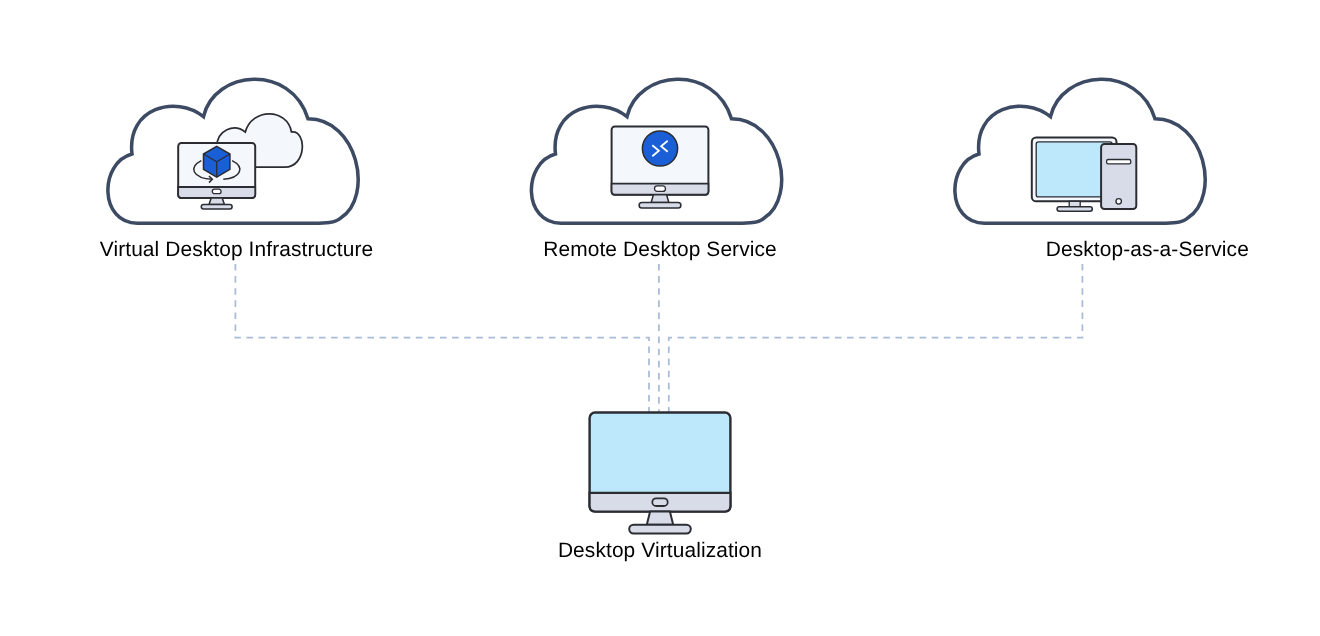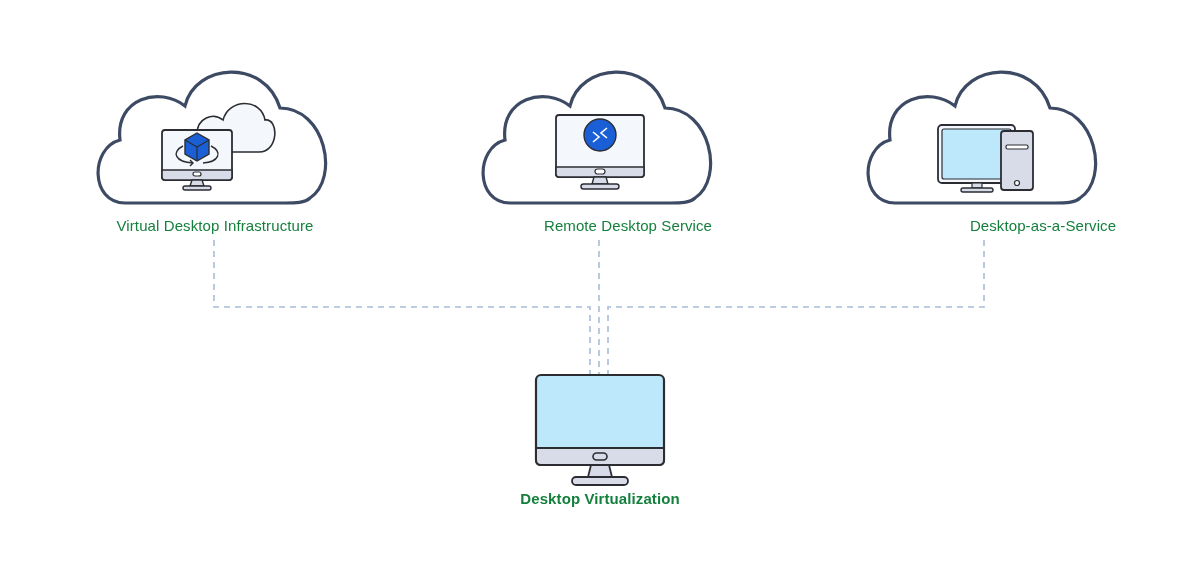--- a/index.html
+++ b/index.html
@@ -1,19 +1,19 @@
 <!DOCTYPE html>
 <html><head>
 <meta charset="utf-8">
 <style>
   html, body { margin: 0; padding: 0; background: #ffffff; }
   body { width: 1200px; height: 578px; position: relative; overflow: hidden;
          font-family: "Liberation Sans", "DejaVu Sans", sans-serif; }
   svg.diagram { position: absolute; left: 0; top: 0; }
-  .label { position: absolute; font-size: 15px; color: #15803d; white-space: nowrap;
+  .label { position: absolute; font-size: 19px; color: #000000; white-space: nowrap;
            transform: translateX(-50%); letter-spacing: 0.1px; }
 </style>
 </head>
 <body>
 
 <svg class="diagram" width="1200" height="578" viewBox="0 0 1200 578">
   <defs>
     <path id="cloud-shape" d="M -90 55 C -125 55 -125 0 -95 -8 C -100 -50 -55 -62 -30 -42 C -20 -85 50 -90 65 -40 C 110 -40 125 30 95 50 C 90 55 80 55 70 55 Z"></path>
   </defs>
 
@@ -80,15 +80,15 @@
       <rect x="-64" y="-53" width="128" height="90" rx="5" fill="#bde8fb" stroke="#2b2d33" stroke-width="2.2"></rect>
       <path d="M -64 20 L 64 20 L 64 32 Q 64 37 59 37 L -59 37 Q -64 37 -64 32 Z" fill="#d8dce8" stroke="#2b2d33" stroke-width="2"></path>
       <rect x="-7" y="25" width="14" height="7" rx="3.5" fill="#d8dce8" stroke="#2b2d33" stroke-width="1.6"></rect>
       <path d="M -9 37 L -12 49 L 12 49 L 9 37 Z" fill="#d8dce8" stroke="#2b2d33" stroke-width="1.8"></path>
       <rect x="-28" y="49" width="56" height="8" rx="4" fill="#d8dce8" stroke="#2b2d33" stroke-width="1.8"></rect>
     </g>
   </g>
 </svg>
 
 <div class="label" style="left:215px; top:217px;">Virtual Desktop Infrastructure</div>
-<div class="label" style="left:600px; top:217px;margin-left:28px;">Remote Desktop Service</div>
+<div class="label" style="left:600px; top:217px;">Remote Desktop Service</div>
 <div class="label" style="left:1043px; top:217px;">Desktop-as-a-Service</div>
-<div class="label" style="left:600px; top:490px;font-weight:bold;">Desktop Virtualization</div>
+<div class="label" style="left:600px; top:490px;">Desktop Virtualization</div>
 
 </body></html>

